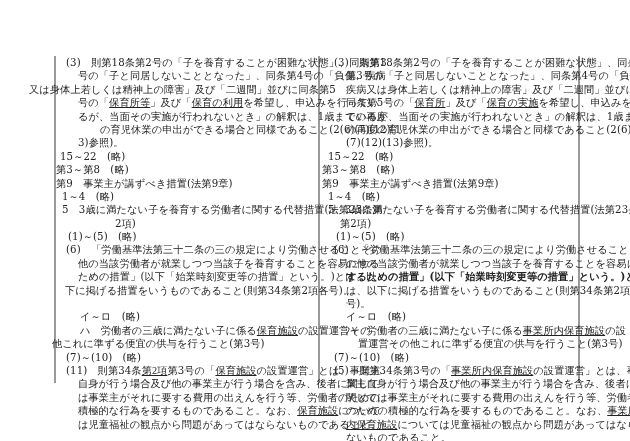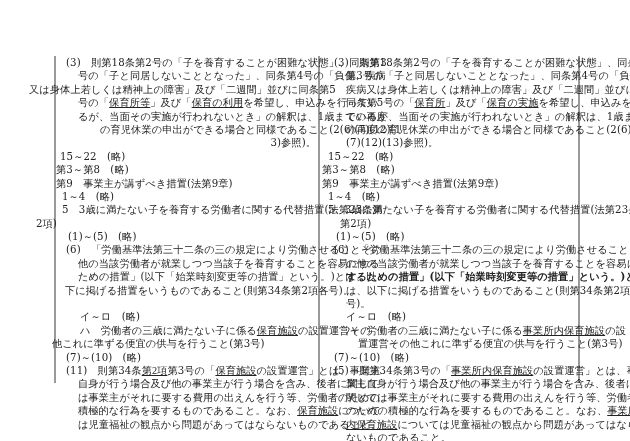--- a/index.html
+++ b/index.html
@@ -21,27 +21,27 @@
 <div class="frame"></div>
 <div class="divider"></div>
 
 <div id="col-left" class="col left">
     <div class="line" style="padding-left: 66px; text-align: center;"><span>(3)　則第18条第2号の「子を養育することが困難な状態」、同条第3</span></div>
     <div class="line" style="padding-left: 78px;"><span>号の「子と同居しないこととなった」、同条第4号の「負傷、疾病</span></div>
     <div class="line" style=" margin-left: 29px;"><span>又は身体上若しくは精神上の障害」及び「二週間」並びに同条第5</span></div>
     <div class="line" style="padding-left: 78px;"><span>号の「</span><span class="u">保育所等</span><span>」及び「</span><span class="u">保育の利用</span><span>を希望し、申込みを行ってい</span></div>
     <div class="line" style="padding-left: 78px;"><span>るが、当面その実施が行われないとき」の解釈は、1歳までの再度</span></div>
     <div class="line" style="padding-left: 100px;"><span>の育児休業の申出ができる場合と同様であること(2(6)(7)(12)(1</span></div>
-    <div class="line" style="padding-left: 78px; text-align: right;"><span>3)参照)。</span></div>
+    <div class="line" style="padding-left: 78px;"><span>3)参照)。</span></div>
     <div class="line" style="padding-left: 60px;"><span>15～22　(略)</span></div>
     <div class="line" style="padding-left: 56px;"><span>第3～第8　(略)</span></div>
     <div class="line" style="padding-left: 56px;"><span>第9　事業主が講ずべき措置(法第9章)</span></div>
     <div class="line" style="padding-left: 62px;"><span>1～4　(略)</span></div>
     <div class="line" style="padding-left: 62px;"><span>5　3歳に満たない子を養育する労働者に関する代替措置(法第23条第</span></div>
-    <div class="line" style="padding-left: 36px;"><span>2項)</span></div>
+    <div class="line" style="padding-left: 115px;"><span>2項)</span></div>
     <div class="line" style="padding-left: 68px;"><span>(1)～(5)　(略)</span></div>
     <div class="line" style="padding-left: 66px;"><span>(6)　「労働基準法第三十二条の三の規定により労働させることその</span></div>
     <div class="line" style="padding-left: 78px;"><span>他の当該労働者が就業しつつ当該子を養育することを容易にする</span></div>
     <div class="line" style="padding-left: 78px;"><span>ための措置」(以下「始業時刻変更等の措置」という。)とは、以</span></div>
     <div class="line" style="padding-left: 65px;"><span>下に掲げる措置をいうものであること(則第34条第2項各号)。</span></div>
     <div class="blank"></div>
     <div class="line" style="padding-left: 80px;"><span>イ～ロ　(略)</span></div>
     <div class="line" style="padding-left: 80px;"><span>ハ　労働者の三歳に満たない子に係る</span><span class="u">保育施設</span><span>の設置運営その</span></div>
     <div class="line" style="padding-left: 52px;"><span>他これに準ずる便宜の供与を行うこと(第3号)</span></div>
     <div class="line" style="padding-left: 66px;"><span>(7)～(10)　(略)</span></div>

